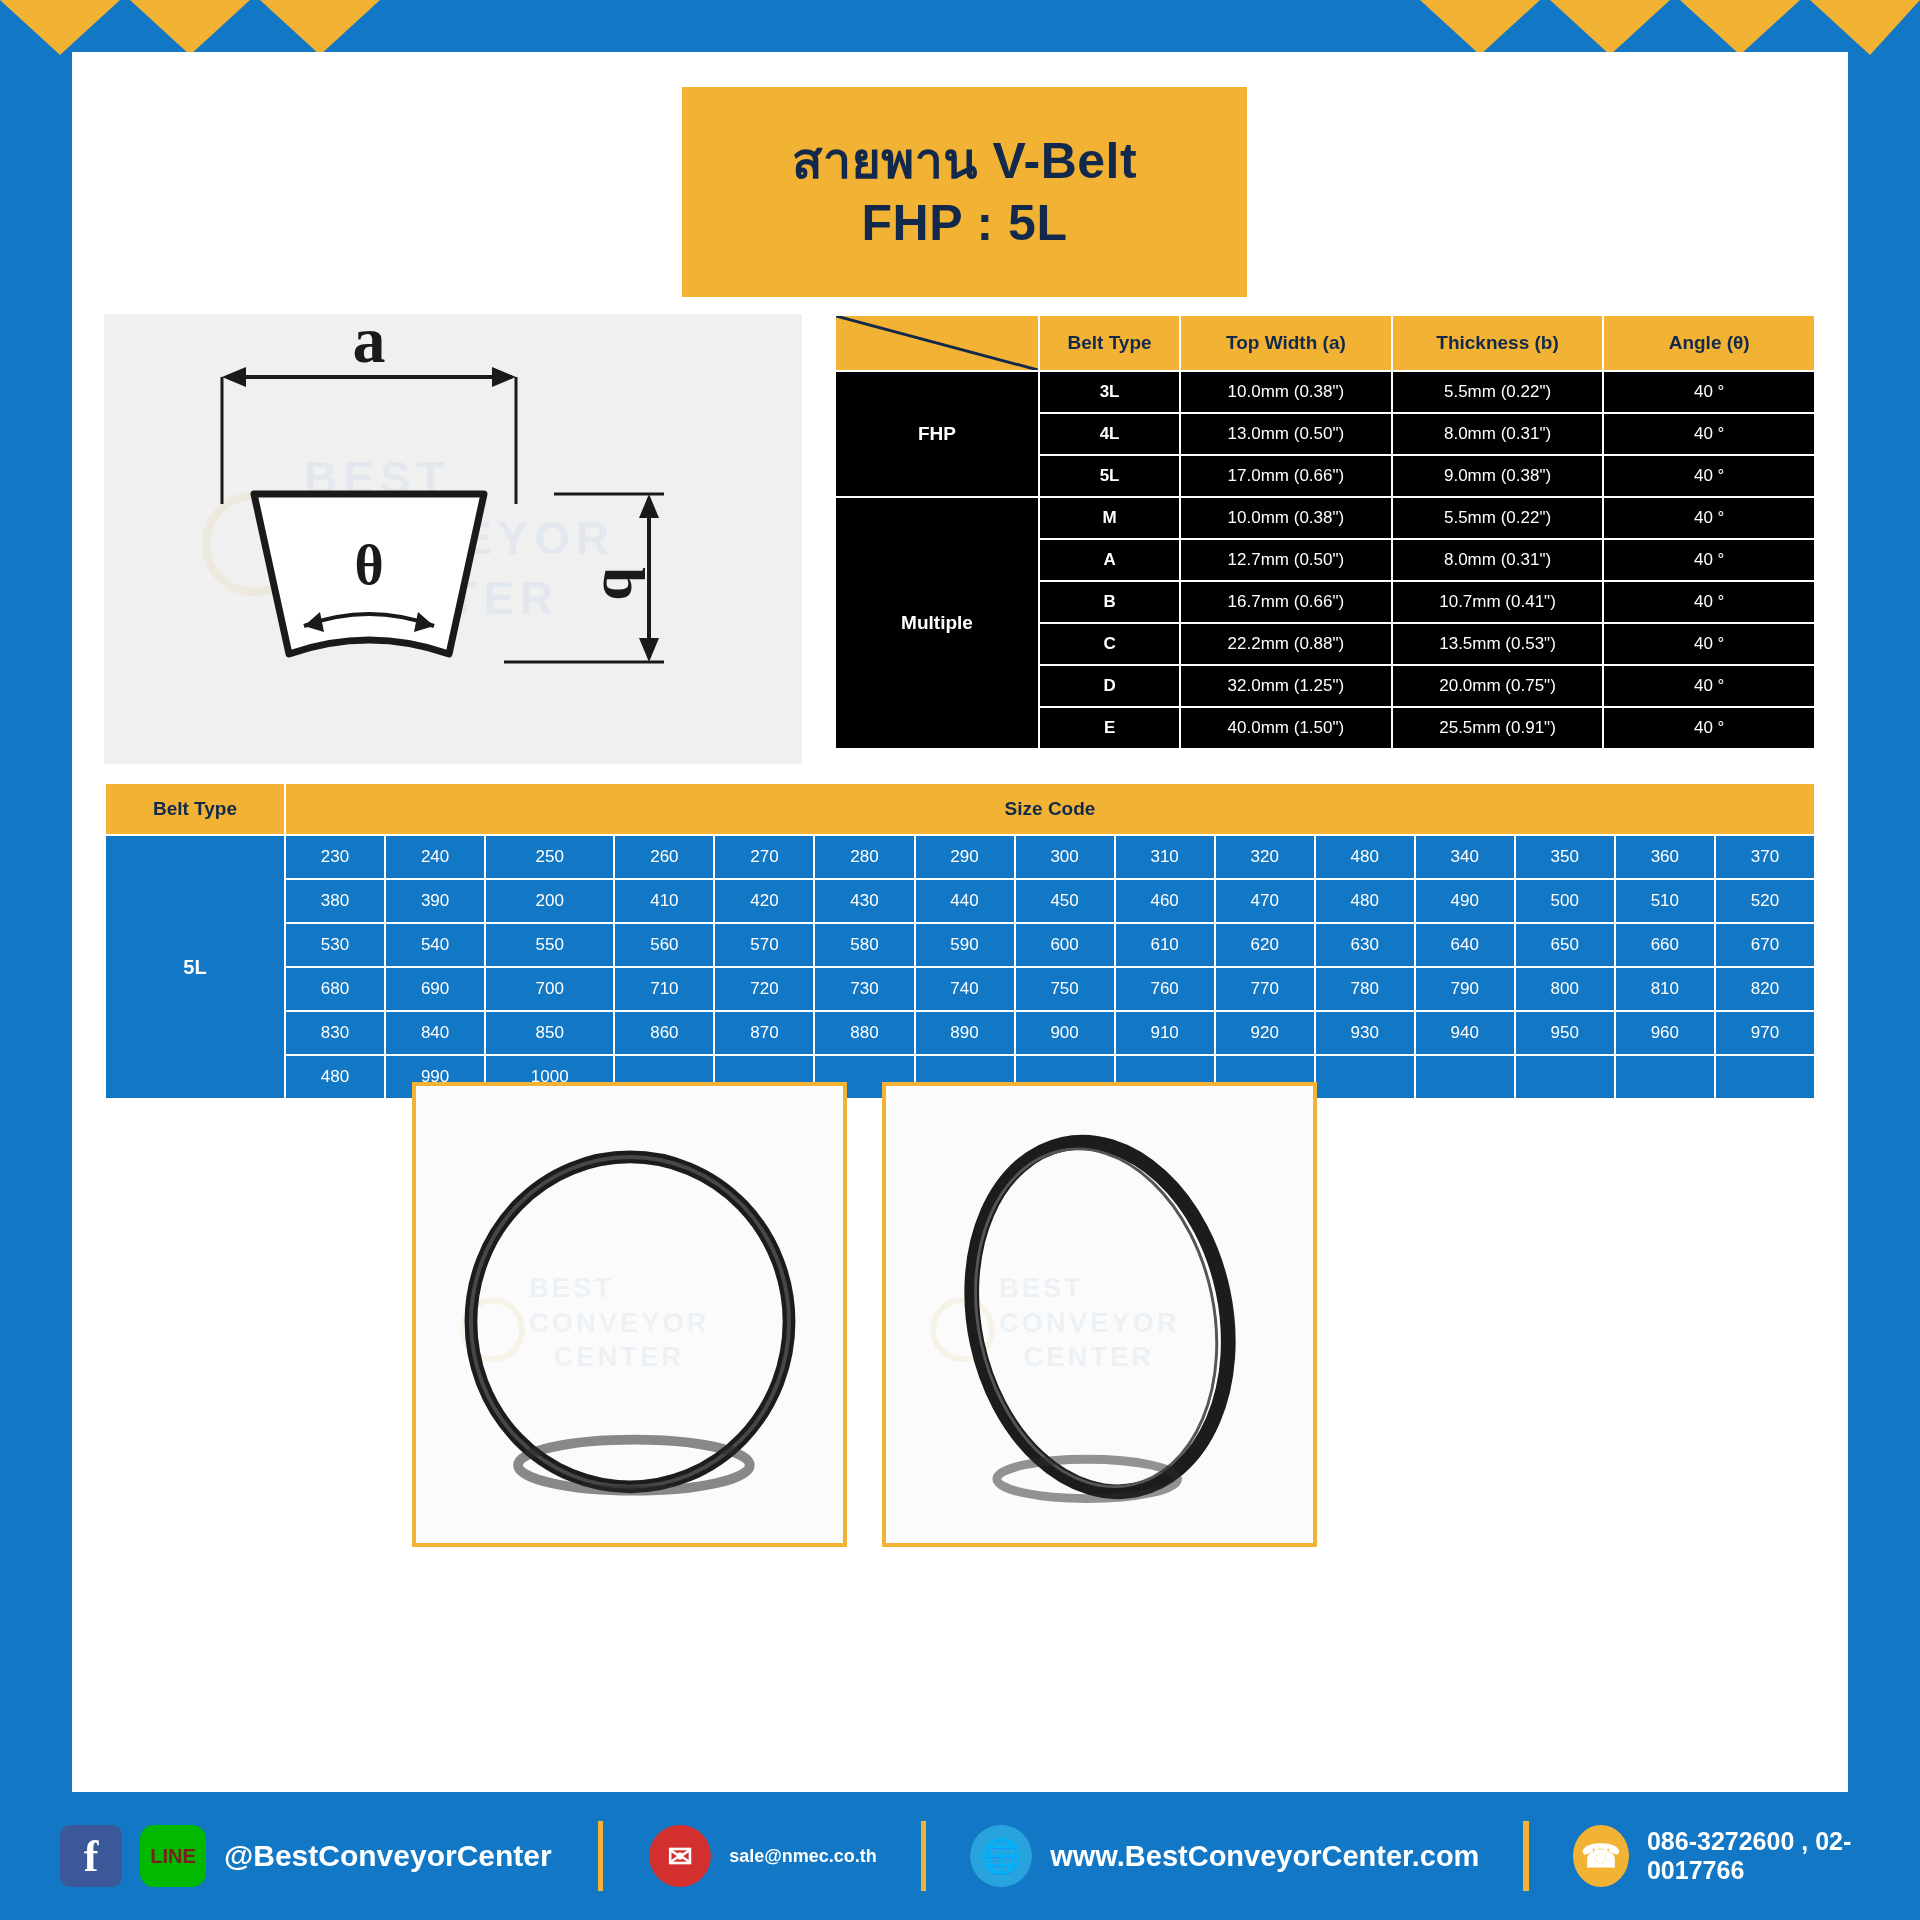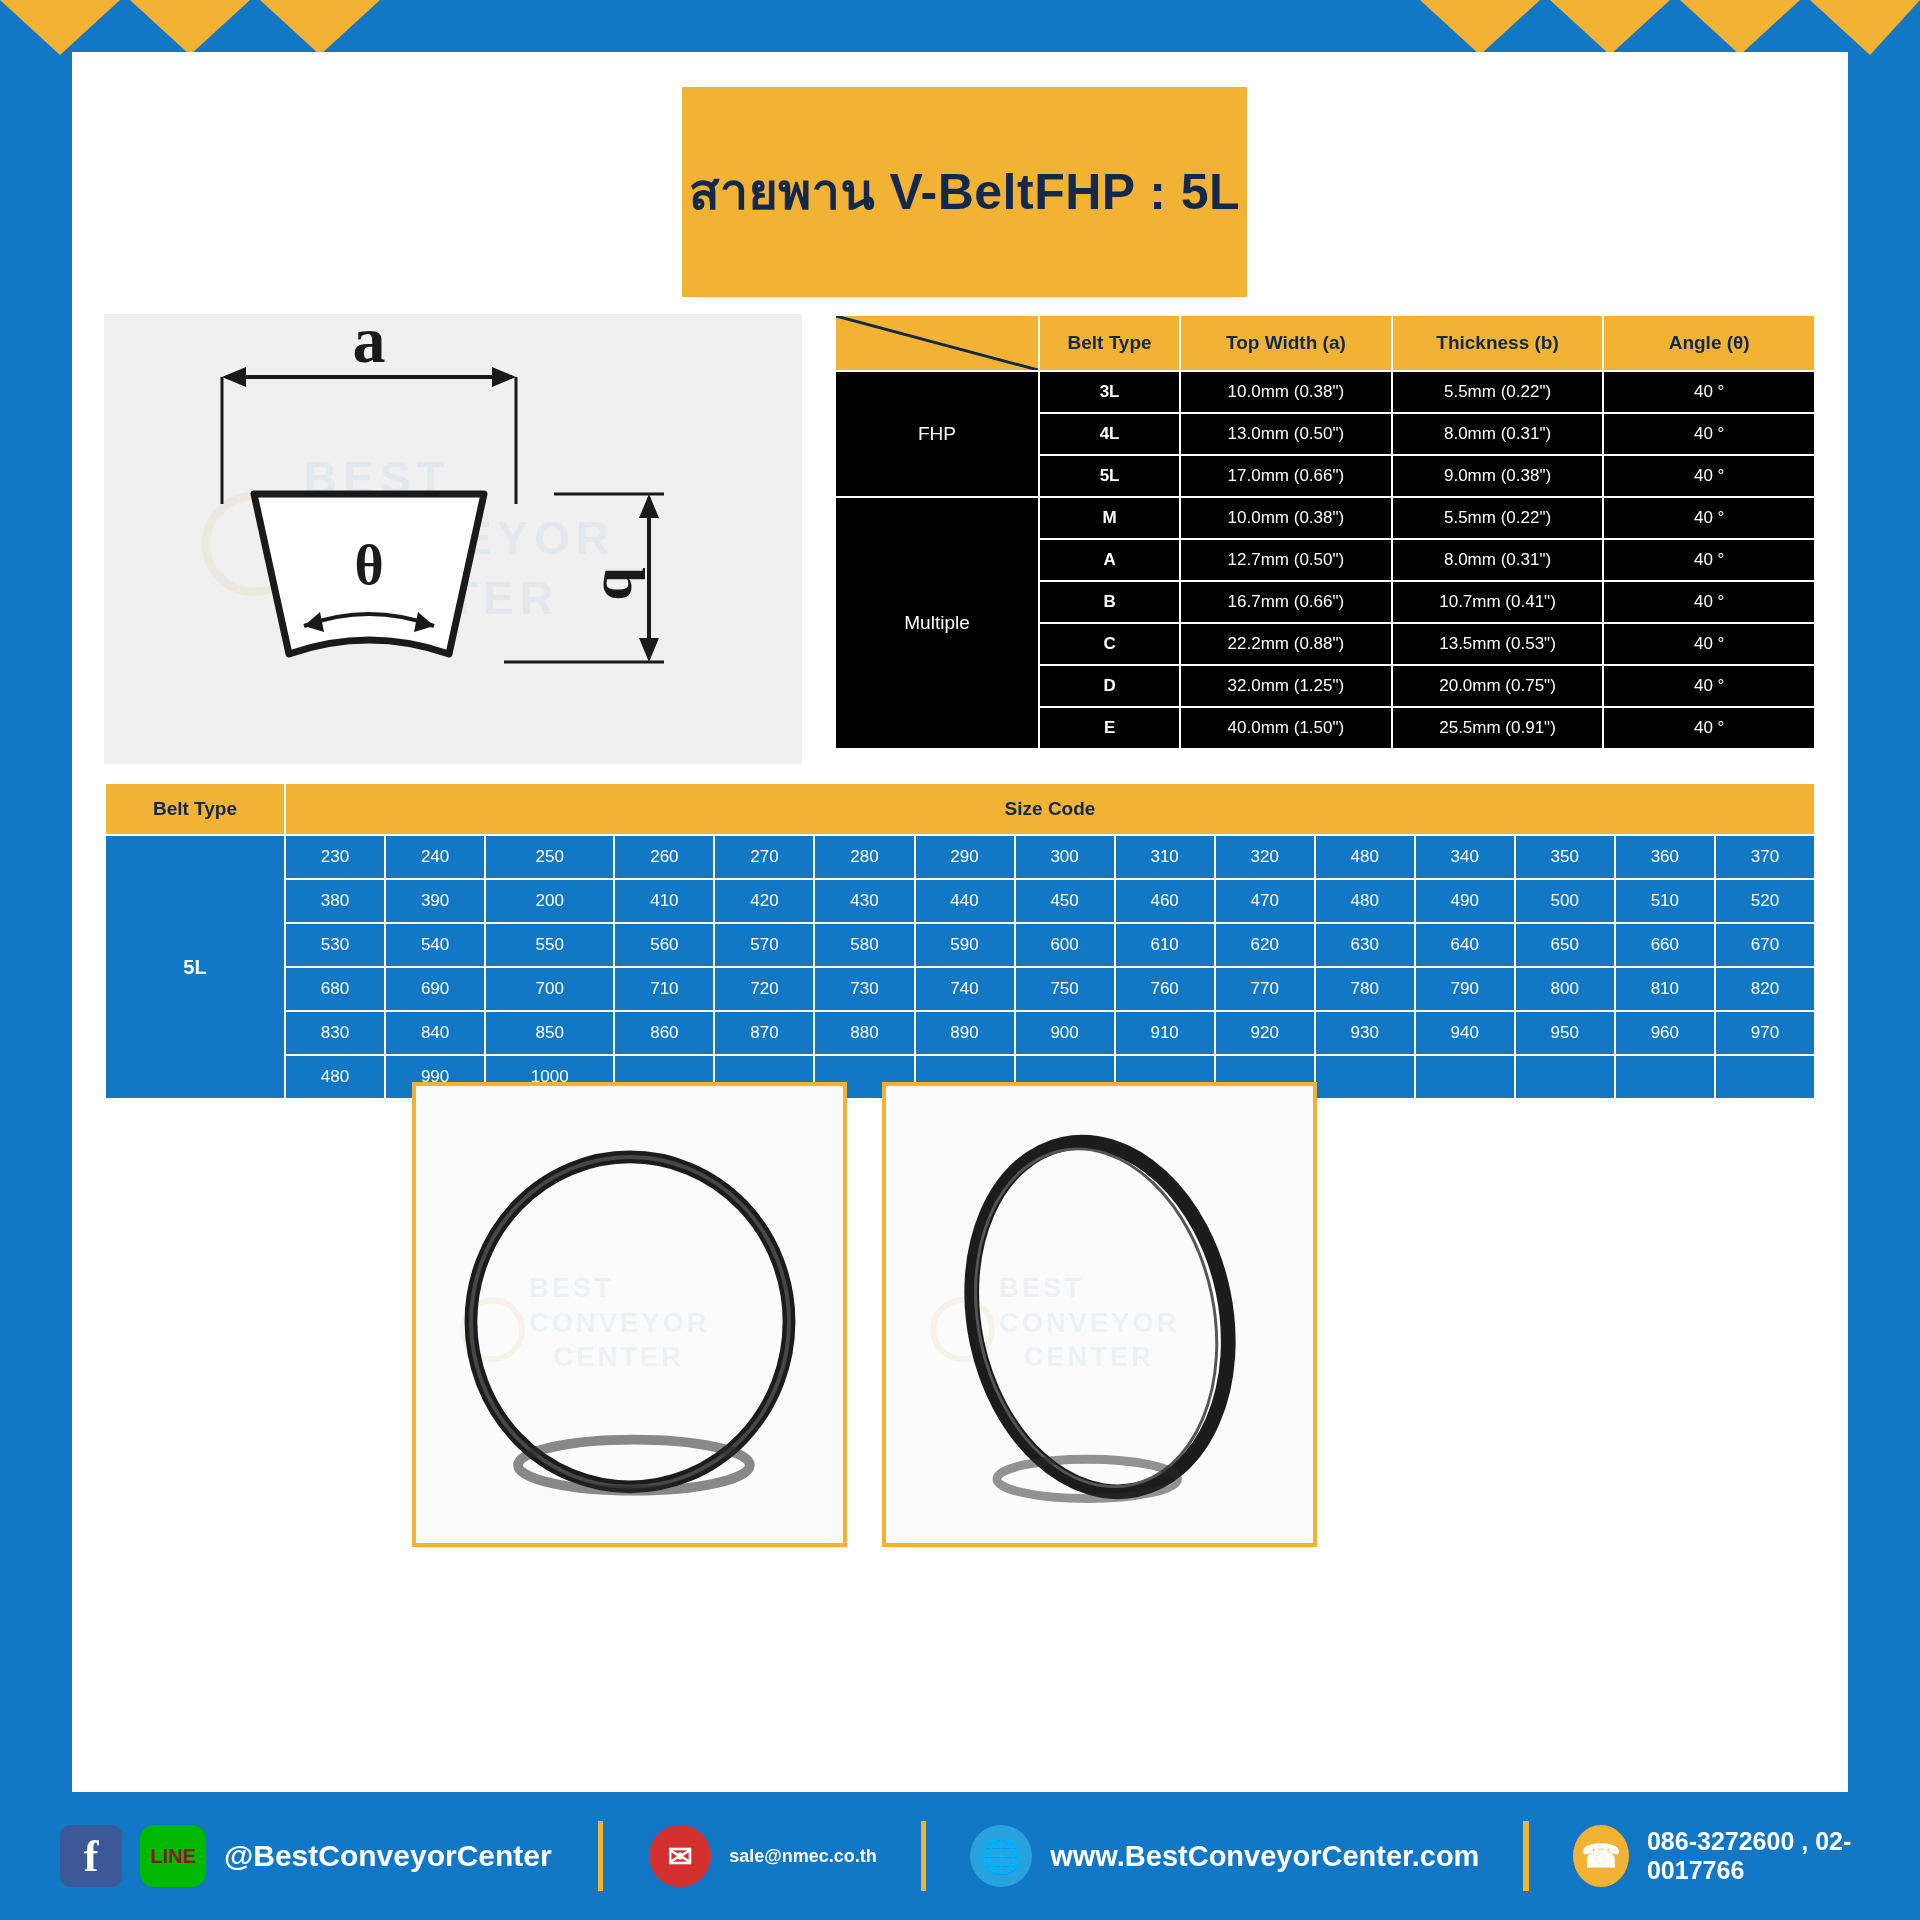--- a/index.html
+++ b/index.html
@@ -20,21 +20,21 @@
     left:72px; top:52px;
     width:1776px; height:1740px;
     background:#ffffff;
   }
 
   
   .title-box {
     position:absolute; left:610px; top:35px;
     width:565px; height:210px;
     background:#f2b233;
-    display:flex; 
+    display:flex; flex-direction:column;
     align-items:center; justify-content:center;
   }
   .title-l1, .title-l2 {
     color:#13294b; font-weight:bold; letter-spacing:0.5px;
     font-size:50px; line-height:1.25;
   }
 
   
   .diagram-panel {
     position:absolute; left:32px; top:262px;
@@ -58,21 +58,21 @@
     font-weight:bold;
   }
   .spec-table thead th {
     background:#f2b233; color:#13294b;
     height:56px; font-size:19px;
   }
   .spec-table thead th.corner { background:#f2b233; position:relative; padding:0; }
   .spec-table thead th.corner .slash {
     position:absolute; left:0; top:0; width:100%; height:100%;
   }
-  .spec-table td.grp { font-weight:normal; font-size:19px; }
+  .spec-table td.grp { font-weight:bold; font-size:19px; }
   .spec-table td.val { font-weight:normal; }
 
   
   .size-table {
     position:absolute; left:32px; top:730px;
     width:1712px;
     border-collapse:collapse;
     font-size:17px;
   }
   .size-table th, .size-table td {

